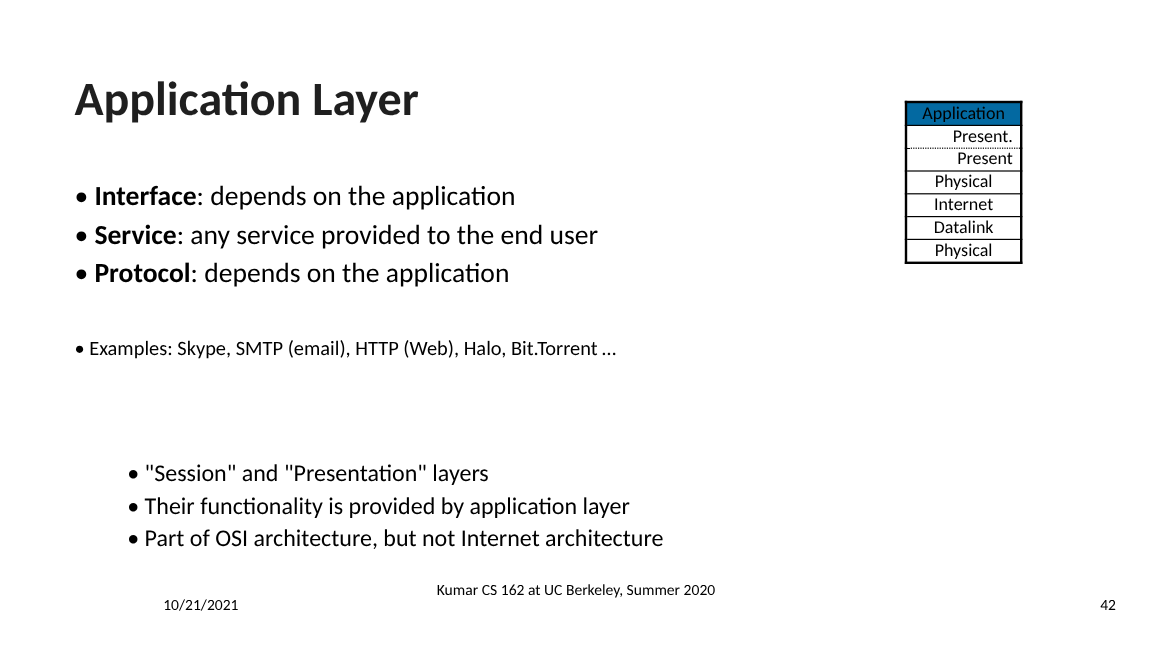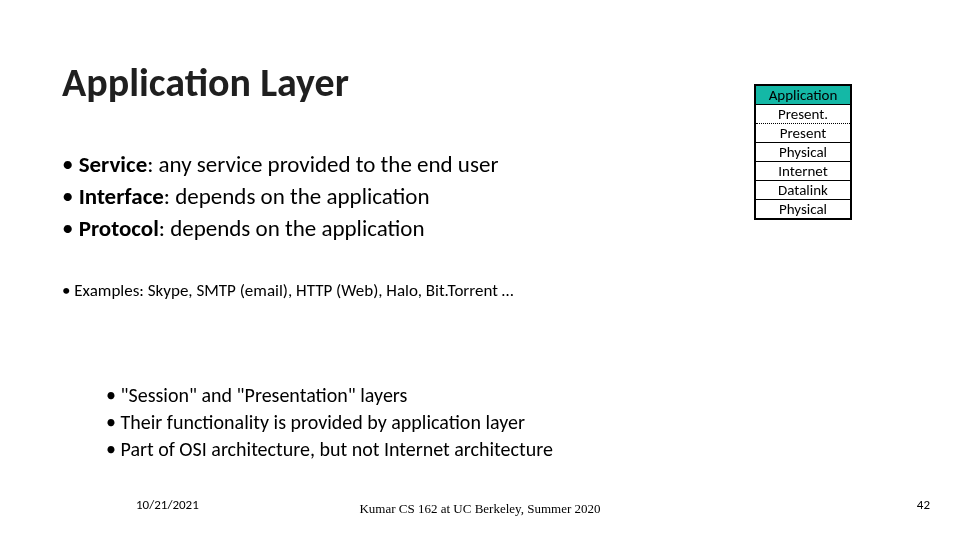--- a/index.html
+++ b/index.html
@@ -1,34 +1,34 @@
 <!DOCTYPE html>
 <html><head>
 <meta charset="utf-8">
 <style>
   * { box-sizing: border-box; margin: 0; padding: 0; }
   html, body { width: 960px; height: 540px; background: #fff; font-family: Calibri, Arial, sans-serif; color: #000; }
   .slide { position: relative; width: 960px; height: 540px; }
   .title { position: absolute; left: 62px; top: 58px; font-size: 40px; font-weight: 700; color: #1f1f1f; }
   .osi-table { position: absolute; right: 108px; top: 84px; border: 2px solid #000; border-collapse: collapse; }
   .osi-table td { border: 1px solid #000; font-size: 15px; padding: 0 6px; text-align: center; line-height: 18px; min-width: 96px; }
-  .osi-app { background: #14b8a6; color: #000; font-weight: 400; }
-  .osi-dotted td { border-style: dotted; border-width: 1.5px; }
+  .osi-app { background: #0369a1; color: #000; font-weight: 400; }
+  .osi-dotted td { border-style: dotted; border-width: 1.5px; text-align: right; }
   .bullets1 { position: absolute; left: 62px; top: 148px; font-size: 23px; line-height: 32px; }
   .bullets1 li { list-style: none; }
   .bullets1 li::before { content: "• "; }
   .bullet-ex { position: absolute; left: 62px; top: 280px; font-size: 17px; }
   .bullet-ex::before { content: "• "; }
   .bullet-q { position: absolute; left: 62px; top: 350px; font-size: 23px; }
   .bullet-q::before { content: "• "; }
   .sub-bullets { position: absolute; left: 106px; top: 382px; font-size: 20px; line-height: 27px; }
   .sub-bullets li { list-style: none; }
   .sub-bullets li::before { content: "• "; }
   .footer-date { position: absolute; left: 100px; bottom: 28px; font-size: 13px; color: #000; margin-left: 36px; }
-  .footer-center { position: absolute; left: 0; right: 0; bottom: 23px; text-align: center; font-size: 13px; color: #000; font-family: Liberation Serif, serif; }
+  .footer-center { position: absolute; left: 0; right: 0; bottom: 40px; text-align: center; font-size: 13px; color: #000; }
   .footer-num { position: absolute; right: 30px; bottom: 28px; font-size: 13px; color: #000; }
   b { font-weight: 700; }
 </style>
 </head>
 <body>
 <div class="slide">
 
   <div class="title">Application Layer</div>
 
   <table class="osi-table">
@@ -51,22 +51,22 @@
     <tr>
           <td>Datalink</td>
         </tr>
     <tr>
           <td>Physical</td>
         </tr>
   </tbody>
     </table>
 
   <ul class="bullets1">
+    <li><b>Interface</b><span>: depends on the application</span></li>
     <li><b>Service</b><span>: any service provided to the end user</span></li>
-    <li><b>Interface</b><span>: depends on the application</span></li>
     <li><b>Protocol</b><span>: depends on the application</span></li>
   </ul>
 
   <div class="bullet-ex">Examples: Skype, SMTP (email), HTTP (Web), Halo, Bit.Torrent  …</div>
 
 
   <ul class="sub-bullets">
     <li>"Session" and "Presentation" layers</li>
     <li>Their functionality is provided by application layer</li>
     <li>Part of OSI architecture, but not Internet architecture</li>

